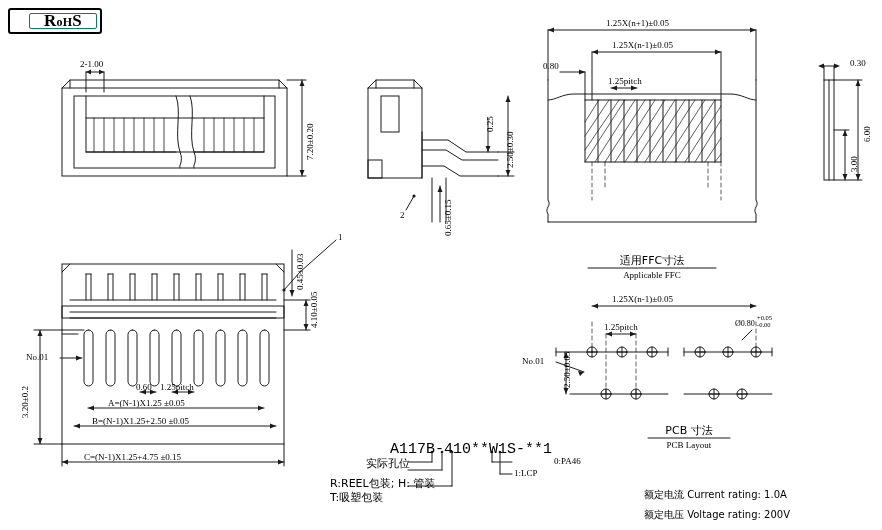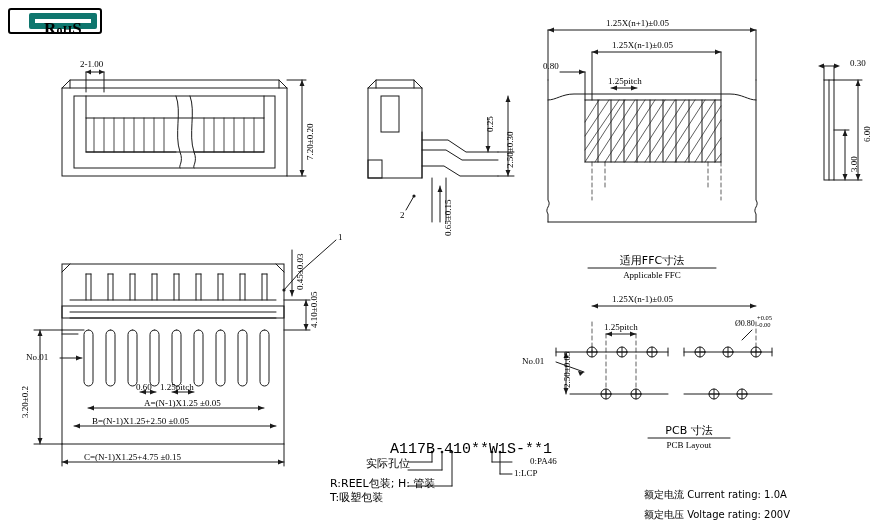--- a/index.html
+++ b/index.html
@@ -28,23 +28,23 @@
   .rohs {
     position:absolute;
     left:8px; top:8px;
     width:94px; height:26px;
     border:2px solid #000;
     border-radius:3px;
     background:#fff;
   }
   .rohs-inner {
     position:absolute; left:3px; top:3px; right:3px; bottom:3px;
-    border:6px solid #0f766e;
+    border:1px solid #0f766e;
     border-radius:2px;
-    display:flex; justify-content:center;margin-left:16px;
+    display:flex; align-items:center; justify-content:center;margin-left:16px;
   }
   .rohs-text {
     font-family:"Liberation Serif", serif;
     font-size:17px;
     font-weight:bold;
     letter-spacing:0.2px;
   }
   .ttl { text-align:center; }
   .rating {
     position:absolute;
@@ -457,36 +457,36 @@
   <div class="lbl vert" style="left:862px; top:142px; transform:rotate(-90deg);">6.00</div>
   <div class="lbl vert" style="left:849px; top:172px; transform:rotate(-90deg);">3.00</div>
 
   <div class="lbl" style="left:338px; top:232px;">1</div>
   <div class="lbl vert" style="left:295px; top:290px; transform:rotate(-90deg);">0.45±0.03</div>
   <div class="lbl vert" style="left:309px; top:328px; transform:rotate(-90deg);">4.10±0.05</div>
   <div class="lbl" style="left:26px; top:352px;">No.01</div>
   <div class="lbl vert" style="left:20px; top:418px; transform:rotate(-90deg);">3.20±0.2</div>
   <div class="lbl" style="left:136px; top:382px;">0.60</div>
   <div class="lbl" style="left:160px; top:382px;">1.25pitch</div>
-  <div class="lbl" style="left:108px; top:398px;margin-left:36px;">A=(N-1)X1.25 ±0.05</div>
+  <div class="lbl" style="left:108px; top:398px;">A=(N-1)X1.25 ±0.05</div>
   <div class="lbl" style="left:92px; top:416px;">B=(N-1)X1.25+2.50 ±0.05</div>
   <div class="lbl" style="left:84px; top:452px;">C=(N-1)X1.25+4.75 ±0.15</div>
 
   <div class="lbl" style="left:612px; top:294px;">1.25X(n-1)±0.05</div>
   <div class="lbl vert" style="left:562px; top:388px; transform:rotate(-90deg);">2.50±0.05</div>
   <div class="lbl" style="left:604px; top:322px;">1.25pitch</div>
   <div class="lbl" style="left:522px; top:356px;">No.01</div>
   <div class="lbl" style="left:735px; top:320px; font-size:8px;">Ø0.80</div>
   <div class="lbl" style="left:757px; top:315px; font-size:6.5px; line-height:1.0;">+0.05<br>-0.00</div>
   <div class="lbl cn ttl" style="left:648px; top:425px; width:82px;">PCB 寸法</div>
   <div class="lbl ttl" style="left:648px; top:440px; width:82px;">PCB Layout</div>
 
   <div class="lbl mono" style="left:390px; top:442px; font-size:15px;">A117B-410**W1S-**1</div>
   <div class="lbl cn" style="left:366px; top:458px;">实际孔位</div>
   <div class="lbl cn" style="left:330px; top:478px;">R:REEL包装; H: 管装</div>
   <div class="lbl cn" style="left:330px; top:492px;">T:吸塑包装</div>
-  <div class="lbl" style="left:490px; top:456px;padding-left:40px;">0:PA46</div>
+  <div class="lbl" style="left:514px; top:456px;padding-left:40px;">0:PA46</div>
   <div class="lbl" style="left:514px; top:468px;">1:LCP</div>
 
   <div class="rating" style="left:644px; top:488px;">额定电流 Current rating: 1.0A</div>
   <div class="rating" style="left:644px; top:508px;">额定电压 Voltage rating: 200V</div>
 
 </div>
 
 </body></html>

